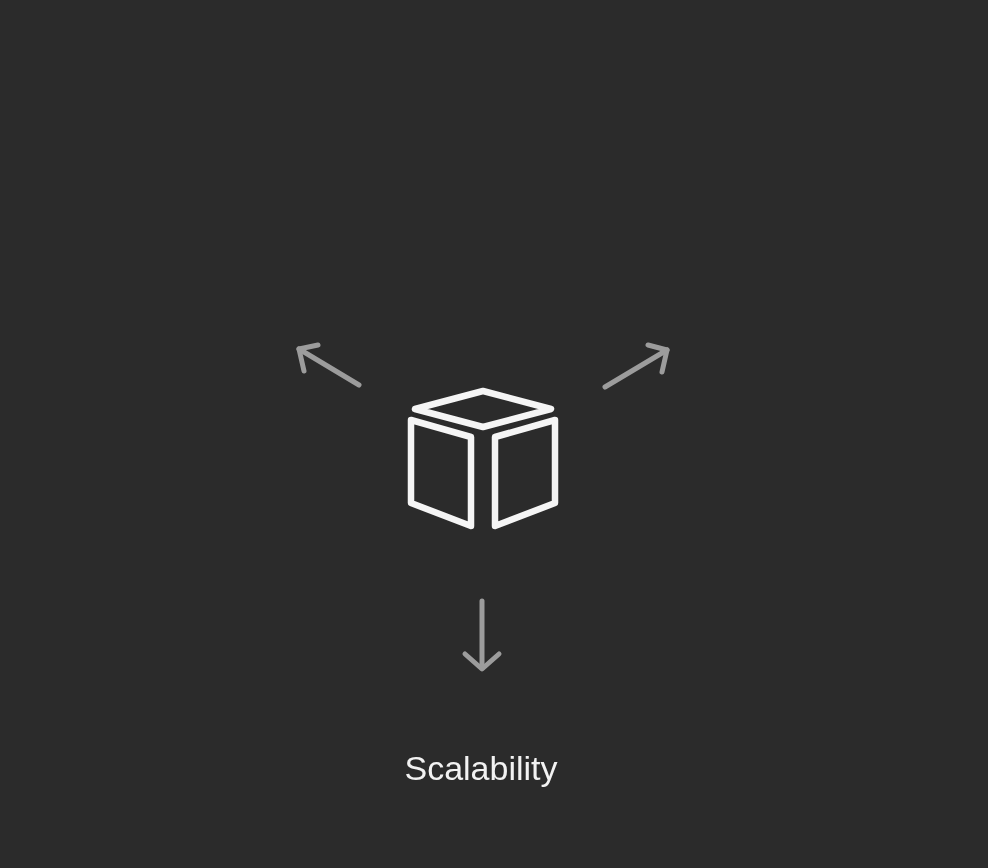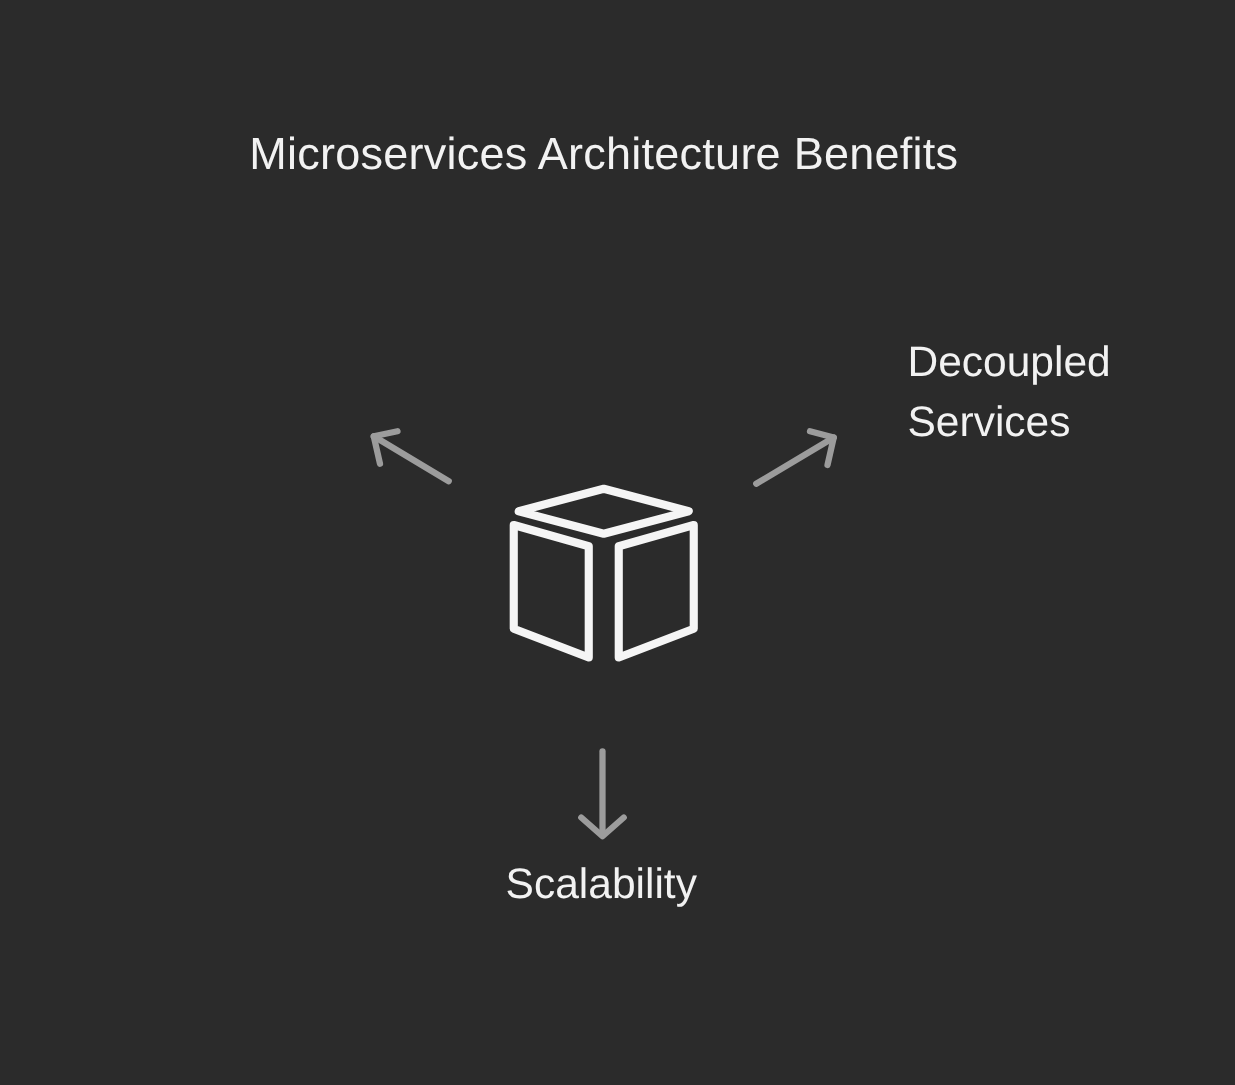--- a/index.html
+++ b/index.html
@@ -44,21 +44,21 @@
   }
   .node-decoupled{
     left:726px;
     top:314px;
     transform:translateY(-50%);
     width:200px;
     text-align:left;
   }
   .node-scalability{
     left:481px;
-    top:707px;
+    top:768px;
     transform:translate(-50%,-50%);
     white-space:nowrap;
   }
   svg.layer{
     position:absolute;
     left:0;top:0;
     width:988px;height:868px;
     display:block;
   }
   .cube-stroke{
@@ -74,21 +74,20 @@
     stroke-width:5;
     stroke-linejoin:round;
     stroke-linecap:round;
   }
 </style>
 </head>
 <body>
 
 <div class="canvas">
 
-  <div class="diagram-title">Microservices Architecture Benefits</div>
 
   <svg class="layer" viewBox="0 0 988 868" aria-hidden="true">
 
     <g>
       <polygon class="cube-stroke" points="483,391 551,409 483,427 415,409"></polygon>
       <polygon class="cube-stroke" points="411,420 471,437 471,526 411,503"></polygon>
       <polygon class="cube-stroke" points="555,420 495,437 495,526 555,503"></polygon>
     </g>
 
     <g>
@@ -101,17 +100,16 @@
       <path class="arrow-stroke" d="M648 345 L667 350 L662 372"></path>
     </g>
 
     <g>
       <path class="arrow-stroke" d="M482 601 L482 668"></path>
       <path class="arrow-stroke" d="M465 654 L482 669 L499 654"></path>
     </g>
   </svg>
 
 
-  <div class="node-label node-decoupled">Decoupled Services</div>
 
   <div class="node-label node-scalability">Scalability</div>
 
 </div>
 
 </body></html>

